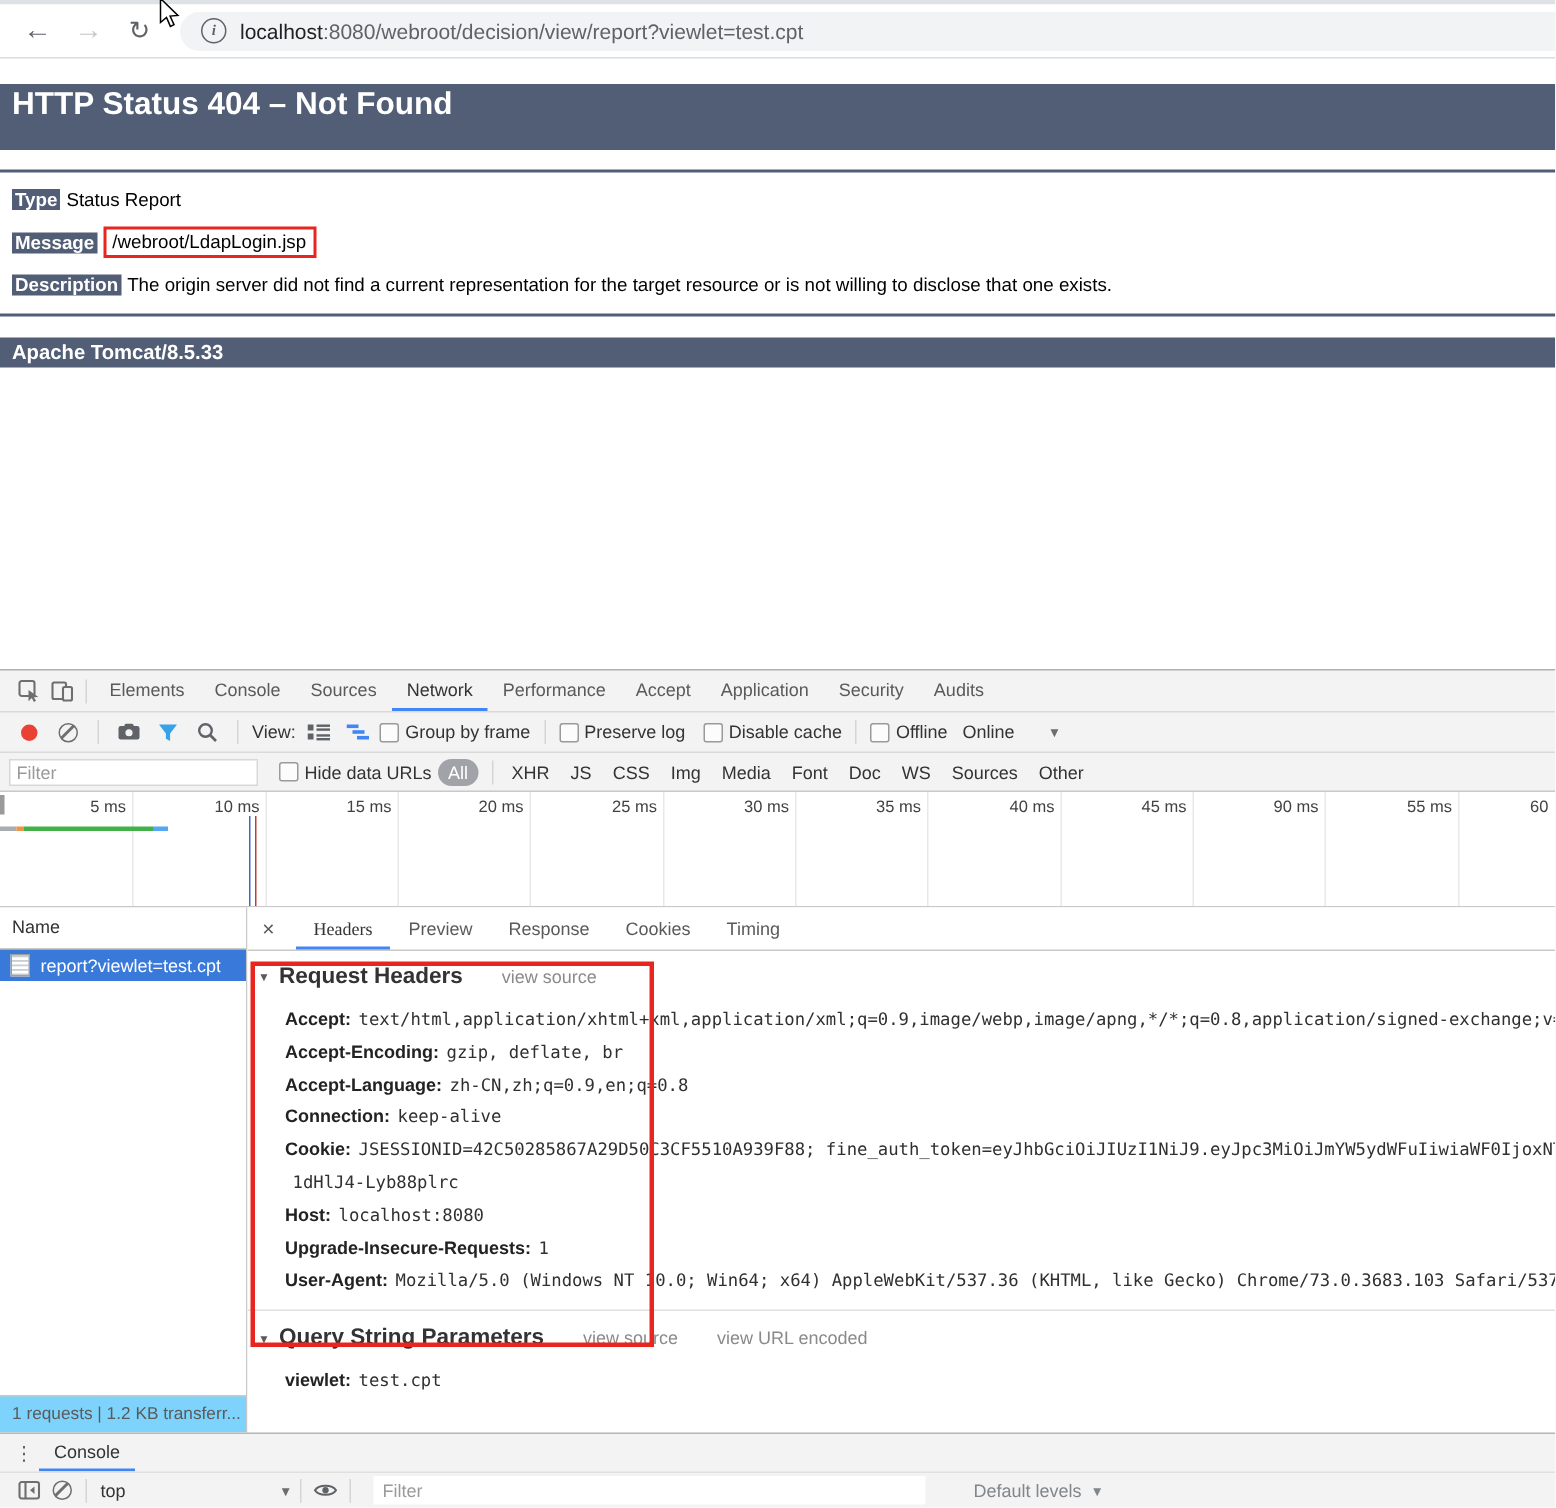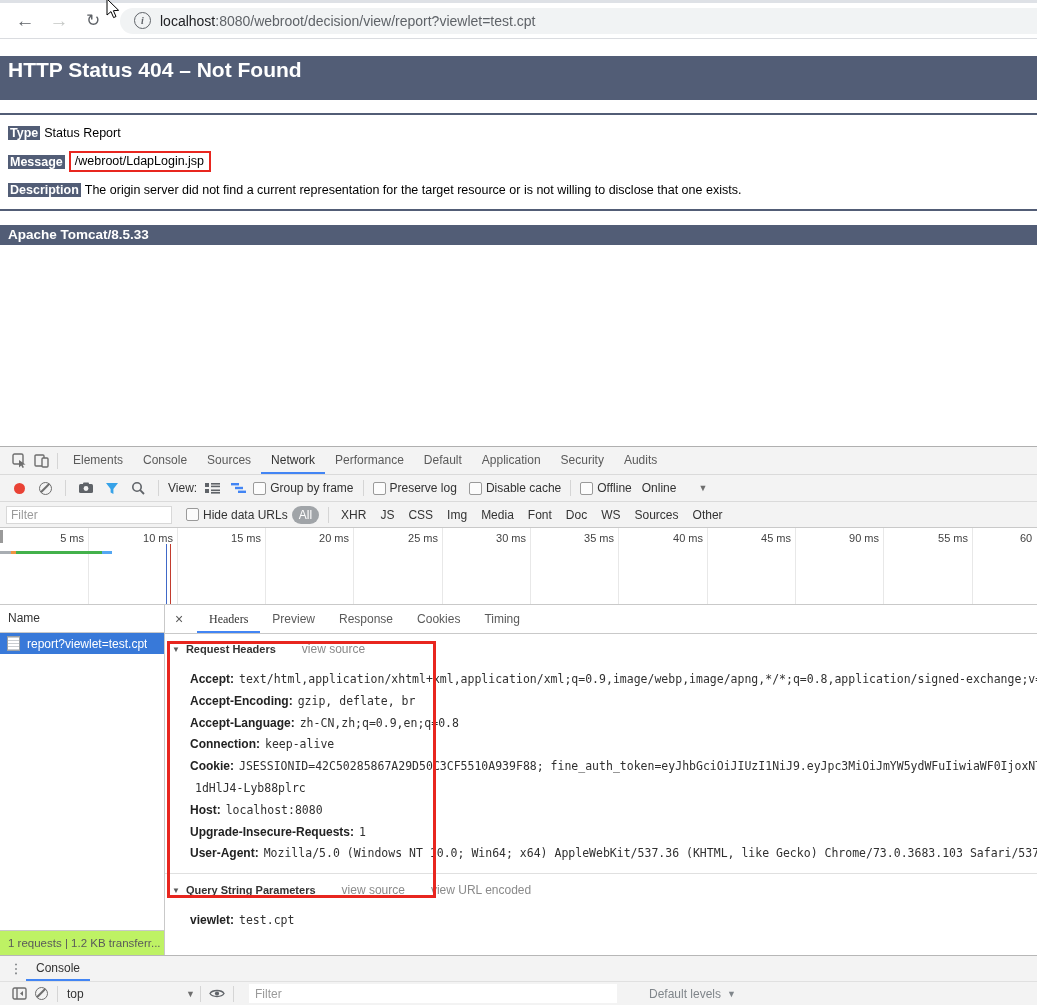--- a/index.html
+++ b/index.html
@@ -64,32 +64,32 @@
   .wf-seg{position:absolute;top:23px;height:3px;}
   .ev-line{position:absolute;top:16px;bottom:0;width:1px;}
 
   .net-main{top:158px;height:350px;background:#fff;display:flex;}
   .left-panel{width:165px;flex:none;border-right:1px solid #c9c9c9;position:relative;box-sizing:border-box;}
   .name-header{height:27px;line-height:27px;padding-left:8px;border-bottom:1px solid #c9c9c9;color:#333;}
   .req-row{height:21px;background:#3879d9;color:#fff;display:flex;align-items:center;padding-left:7px;gap:7px;}
   .doc-ico{width:11px;height:13px;background:#fff;border:1px solid #9aa0a6;flex:none;
            background-image:linear-gradient(#c9cdd1 1px,transparent 1px);background-size:100% 3px;background-position:0 3px;}
   .req-name{font-size:12px;white-space:nowrap;overflow:hidden;}
-  .status-bar{position:absolute;bottom:0;left:0;right:0;height:25px;background:#bef264;border-top:1px solid #c9c9c9;
+  .status-bar{position:absolute;bottom:0;left:0;right:0;height:25px;background:#7dd3fc;border-top:1px solid #c9c9c9;
               line-height:24px;padding-left:8px;color:#5a5a5a;font-size:11.5px;white-space:nowrap;overflow:hidden;box-sizing:border-box;}
 
   .details-pane{flex:1;position:relative;overflow:hidden;background:#fff;}
   .details-tabbar{height:28px;display:flex;align-items:center;border-bottom:1px solid #c9c9c9;color:#5a5a5a;padding-left:4px;}
   .close-x{width:20px;text-align:center;color:#5a5a5a;font-size:14px;margin-right:8px;}
   .d-tab{padding:0 12px;height:28px;line-height:28px;}
   .d-tab.active{color:#333;box-shadow:inset 0 -2px 0 #4285f4;font-family:Liberation Serif, serif;}
   .details-content{position:absolute;top:28px;left:0;right:0;bottom:0;overflow:hidden;}
   .sec-title{display:flex;align-items:baseline;height:22px;margin:9px 0 5px 7px;white-space:nowrap;}
   .tri{font-size:8px;color:#5a5a5a;margin-right:6px;position:relative;top:-1px;}
-  .sec-name{font-weight:bold;color:#333;font-size:11px;}
+  .sec-name{font-weight:bold;color:#333;font-size:15px;}
   .src-link{color:#8a8a8a;margin-left:26px;font-size:12px;}
   .hdr-row{height:21.8px;line-height:21.8px;padding-left:25px;white-space:nowrap;}
   .hdr-name{font-weight:bold;color:#222;margin-right:5px;}
   .mono{font-family:"DejaVu Sans Mono","Liberation Mono",monospace;font-size:11.5px;color:#303030;}
   .sec-div{border-top:1px solid #e0e0e0;margin-top:8px;}
   .redbox{position:absolute;border:3px solid #e8261f;box-sizing:border-box;pointer-events:none;}
   .redbox.headers{left:2px;top:36px;width:269px;height:257px;}
 
   .drawer-tabbar{top:508px;height:26px;border-top:1px solid #b7b7b7;display:flex;align-items:center;padding-left:6px;background:#f3f3f3;}
   .dots{color:#5f6368;font-size:13px;letter-spacing:0;width:20px;text-align:center;}
@@ -158,21 +158,21 @@
             <rect x="1" y="2" width="9" height="11" rx="1" fill="none" stroke="#6e6e6e" stroke-width="1.4"></rect>
             <rect x="8" y="5" width="6" height="9" rx="1" fill="#f3f3f3" stroke="#6e6e6e" stroke-width="1.4"></rect>
           </svg>
       </div>
       <div class="vdiv"></div>
       <div class="dt-tab">Elements</div>
       <div class="dt-tab">Console</div>
       <div class="dt-tab">Sources</div>
       <div class="dt-tab active">Network</div>
       <div class="dt-tab">Performance</div>
-      <div class="dt-tab">Default</div>
+      <div class="dt-tab">Accept</div>
       <div class="dt-tab">Application</div>
       <div class="dt-tab">Security</div>
       <div class="dt-tab">Audits</div>
     </div>
 
     <div class="net-toolbar">
       <div class="icon-btn">
           <div class="rec-dot"></div>
         </div>
       <div class="icon-btn">

